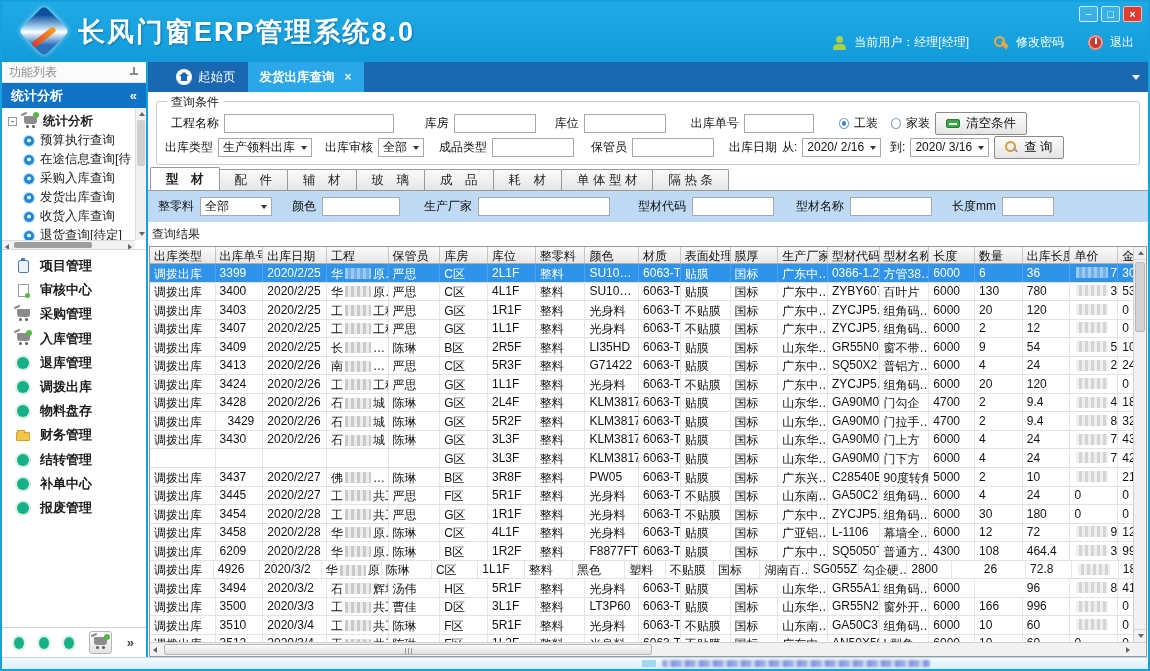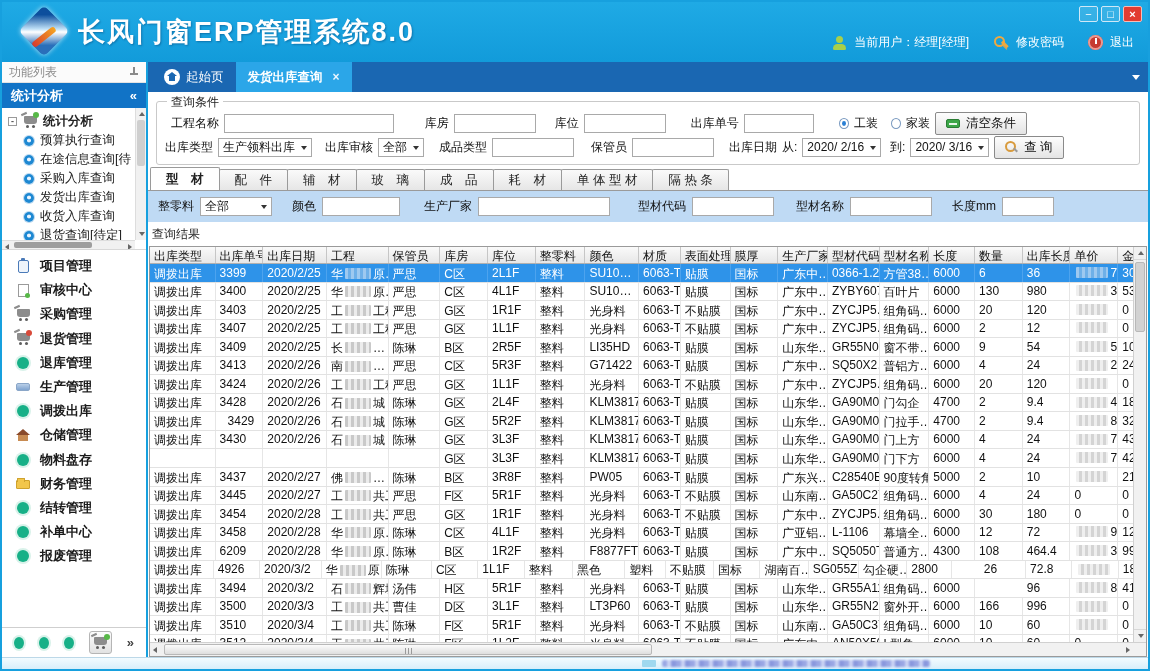--- a/index.html
+++ b/index.html
@@ -75,21 +75,21 @@
   .ic-house2::before{content:"";position:absolute;left:0;top:0;width:0;height:0;border-left:7px solid transparent;border-right:7px solid transparent;border-bottom:6px solid #8a4a2b;}
   .ic-house2::after{content:"";position:absolute;left:2px;top:6px;width:10px;height:6px;background:#c88b52;}
   .ic-folder{position:relative;width:14px;height:9px;background:#F2C64B;border-radius:1px;border:1px solid #cfa22e;margin-top:2px;}
   .ic-folder::before{content:"";position:absolute;left:0;top:-3px;width:6px;height:3px;background:#F2C64B;border:1px solid #cfa22e;border-bottom:none;border-radius:1px 1px 0 0;}
   .side-bottom{height:30px;border-top:1px solid #cfcfcf;display:flex;align-items:center;gap:15px;padding:0 12px;}
   .mini-btn{width:26px;height:23px;border:1px solid #b5b5b5;border-radius:3px;background:linear-gradient(#fcfcfc,#e2e2e2);
     display:flex;align-items:center;justify-content:center;}
   .more{color:#444;font-size:13px;font-weight:bold;}
   
   .main{position:relative;flex:1;display:flex;flex-direction:column;background:#fff;overflow:hidden;}
-  .tabstrip{position:relative;height:30px;background:#1A67B2;display:flex;align-items:stretch;padding-left:4px;}
+  .tabstrip{position:relative;height:30px;background:#1A67B2;display:flex;align-items:stretch;padding-left:16px;}
   .tab{display:flex;align-items:center;gap:6px;padding:0 12px;color:#fff;font-size:12.5px;cursor:default;}
   .tab.active{background:#2BA6E8;font-weight:bold;}
   .tab .closex{font-size:12px;color:#eaf6ff;margin-left:4px;}
   .ic-house{position:relative;width:16px;height:16px;border-radius:50%;background:#fff;}
   .ic-house::before{content:"";position:absolute;left:3px;top:3px;width:0;height:0;border-left:5px solid transparent;border-right:5px solid transparent;border-bottom:4px solid #1A67B2;}
   .ic-house::after{content:"";position:absolute;left:5px;top:7px;width:6px;height:5px;background:#1A67B2;}
   .tab-dd{position:absolute;right:8px;top:13px;width:0;height:0;border-left:4px solid transparent;border-right:4px solid transparent;border-top:5px solid #fff;}
   .querypanel{padding:2px 8px 0 8px;background:#fff;}
   .groupbox{position:relative;border:1px solid #c9c9c9;border-radius:3px;margin-top:7px;padding:9px 8px 5px 8px;}
   .legend{position:absolute;top:-8px;left:10px;background:#fff;padding:0 4px;font-size:12px;color:#222;}
@@ -246,47 +246,35 @@
           </div>
           <div class="nav-item">
             <span class="nav-ic">
               <span class="ic-cart"></span>
             </span>
             <span>采购管理</span>
           </div>
           <div class="nav-item">
             <span class="nav-ic">
               <span class="ic-cart"></span>
-              <i class="bdg bg-r"></i>
-            </span>
-            <span>退货管理</span>
+              <i class="bdg bg-g"></i>
+            </span>
+            <span>入库管理</span>
           </div>
           <div class="nav-item">
             <span class="nav-ic">
               <span class="ic-dot"></span>
             </span>
             <span>退库管理</span>
           </div>
           <div class="nav-item">
             <span class="nav-ic">
-              <span class="ic-prod"></span>
-            </span>
-            <span>生产管理</span>
-          </div>
-          <div class="nav-item">
-            <span class="nav-ic">
               <span class="ic-dot"></span>
             </span>
             <span>调拨出库</span>
-          </div>
-          <div class="nav-item">
-            <span class="nav-ic">
-              <span class="ic-house2"></span>
-            </span>
-            <span>仓储管理</span>
           </div>
           <div class="nav-item">
             <span class="nav-ic">
               <span class="ic-dot"></span>
             </span>
             <span>物料盘存</span>
           </div>
           <div class="nav-item">
             <span class="nav-ic">
               <span class="ic-folder"></span>
@@ -477,21 +465,21 @@
               <div class="td" style="width: 50px;">整料</div>
               <div class="td" style="width: 54px;">SU10…</div>
               <div class="td" style="width: 42px;">6063-T5</div>
               <div class="td" style="width: 50px;">贴膜</div>
               <div class="td" style="width: 48px;">国标</div>
               <div class="td" style="width: 50px;">广东中…</div>
               <div class="td" style="width: 52px;">ZYBY607</div>
               <div class="td" style="width: 50px;">百叶片</div>
               <div class="td" style="width: 46px;">6000</div>
               <div class="td" style="width: 48px;">130</div>
-              <div class="td" style="width: 48px;">980</div>
+              <div class="td" style="width: 48px;">780</div>
               <div class="td" style="width: 48px;"><span class="blurblk price"></span><span>3</span></div>
               <div class="td" style="width: 28px;">535</div>
             </div>
             <div class="tr">
               <div class="td" style="width: 66px;">调拨出库</div>
               <div class="td" style="width: 48px;">3403</div>
               <div class="td" style="width: 64px;">2020/2/25</div>
               <div class="td" style="width: 62px;"><span>工</span><span class="blurblk"></span><span>工程</span></div>
               <div class="td" style="width: 52px;">严思</div>
               <div class="td" style="width: 48px;">G区</div>

